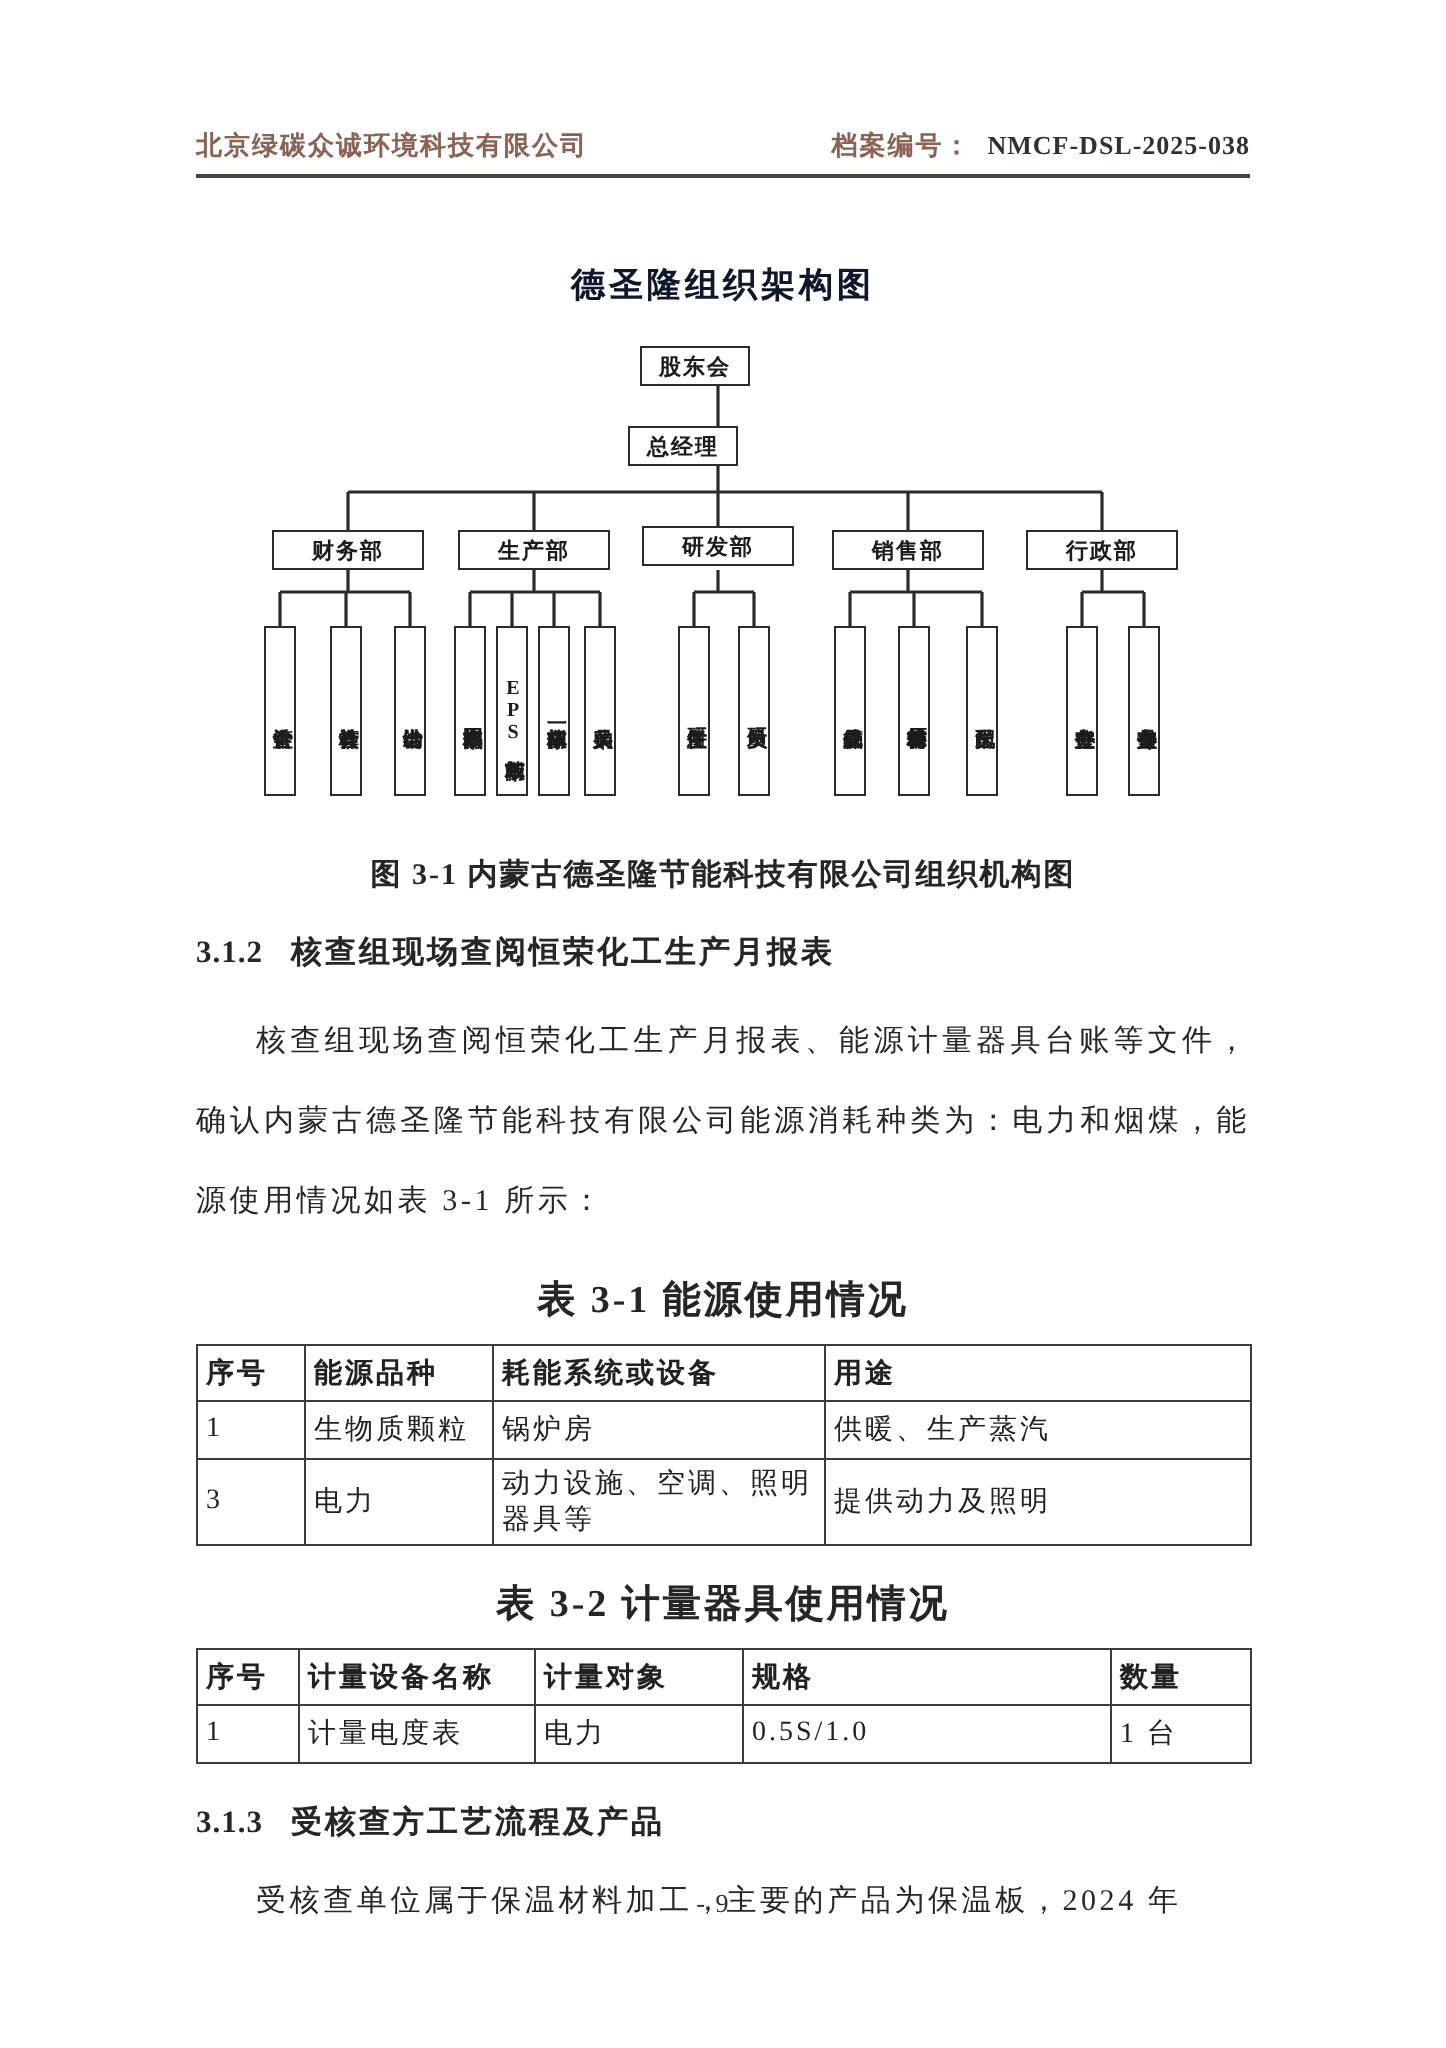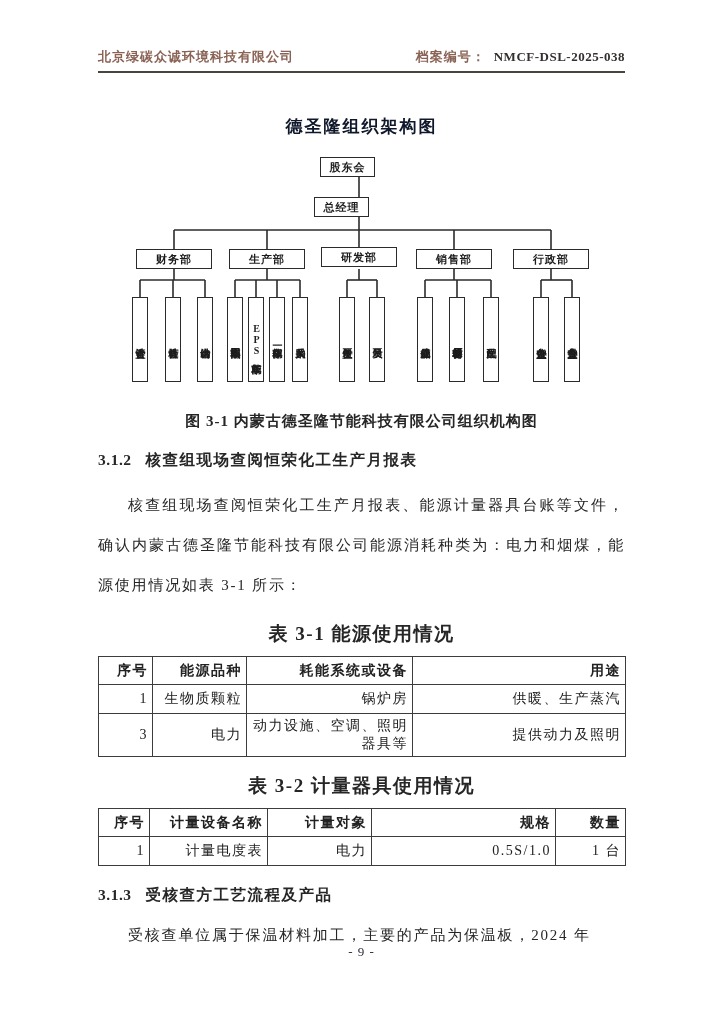--- a/index.html
+++ b/index.html
@@ -7,21 +7,21 @@
     --body-text:#262626;
     --rule:#4a4440;
   }
   *{margin:0;padding:0;box-sizing:border-box;}
   html,body{background:#e8e8e8;}
   .page{
     width:723px;height:1024px;background:#ffffff;position:relative;
     font-family:"Liberation Serif","DejaVu Serif",serif;
     color:var(--body-text);overflow:hidden;margin:0 auto;
   }
-  .content{margin:0 98px;width:527px;}
+  .content{margin:16px 98px;width:527px;}
   
   .doc-header{
     padding-top:48px;display:flex;justify-content:space-between;align-items:flex-end;
     padding-bottom:5px;border-bottom:2px solid var(--rule);
   }
   .doc-header .company{font-size:13px;font-weight:bold;color:var(--header-text);letter-spacing:1px;}
   .doc-header .archive{font-size:13px;font-weight:bold;}
   .doc-header .archive .lbl{color:var(--header-text);letter-spacing:1px;}
   .doc-header .archive .num{color:#33302e;margin-left:8px;letter-spacing:.5px;}
   
@@ -47,21 +47,21 @@
   .body-par{
     margin-top:14px;font-size:15px;line-height:40px;letter-spacing:1.8px;
     text-align:justify;text-indent:2em;
   }
   .item-line{margin-top:13px;font-size:15px;letter-spacing:1.8px;line-height:26px;}
   .body-line{margin-top:16px;font-size:15px;letter-spacing:1.8px;line-height:26px;text-indent:2em;}
   
   .tbl-title{margin-top:16px;text-align:center;font-size:19px;font-weight:bold;letter-spacing:1.5px;}
   table{border-collapse:collapse;width:527px;margin-top:9px;table-layout:fixed;}
   th,td{
-    border:1.6px solid #3c3c3c;text-align:right;vertical-align:middle;
+    border:1.6px solid #3c3c3c;text-align:left;vertical-align:middle;
     font-size:14px;letter-spacing:1.5px;padding:3px 4px;color:#222;
   }
   th{font-weight:bold;height:28px;}
   td{height:29px;}
   
   .page-number{
     position:absolute;left:0;right:0;bottom:64px;text-align:center;
     font-size:13px;color:#2c2c38;letter-spacing:1px;
   }
 </style>

